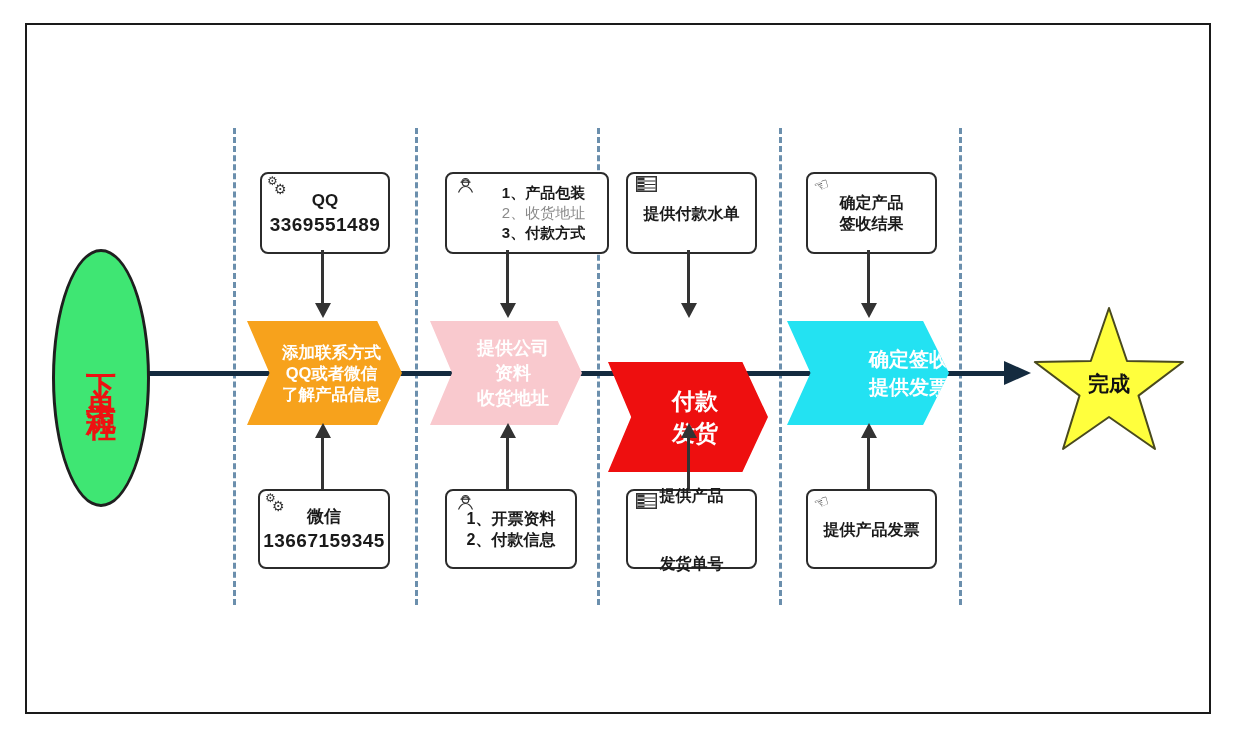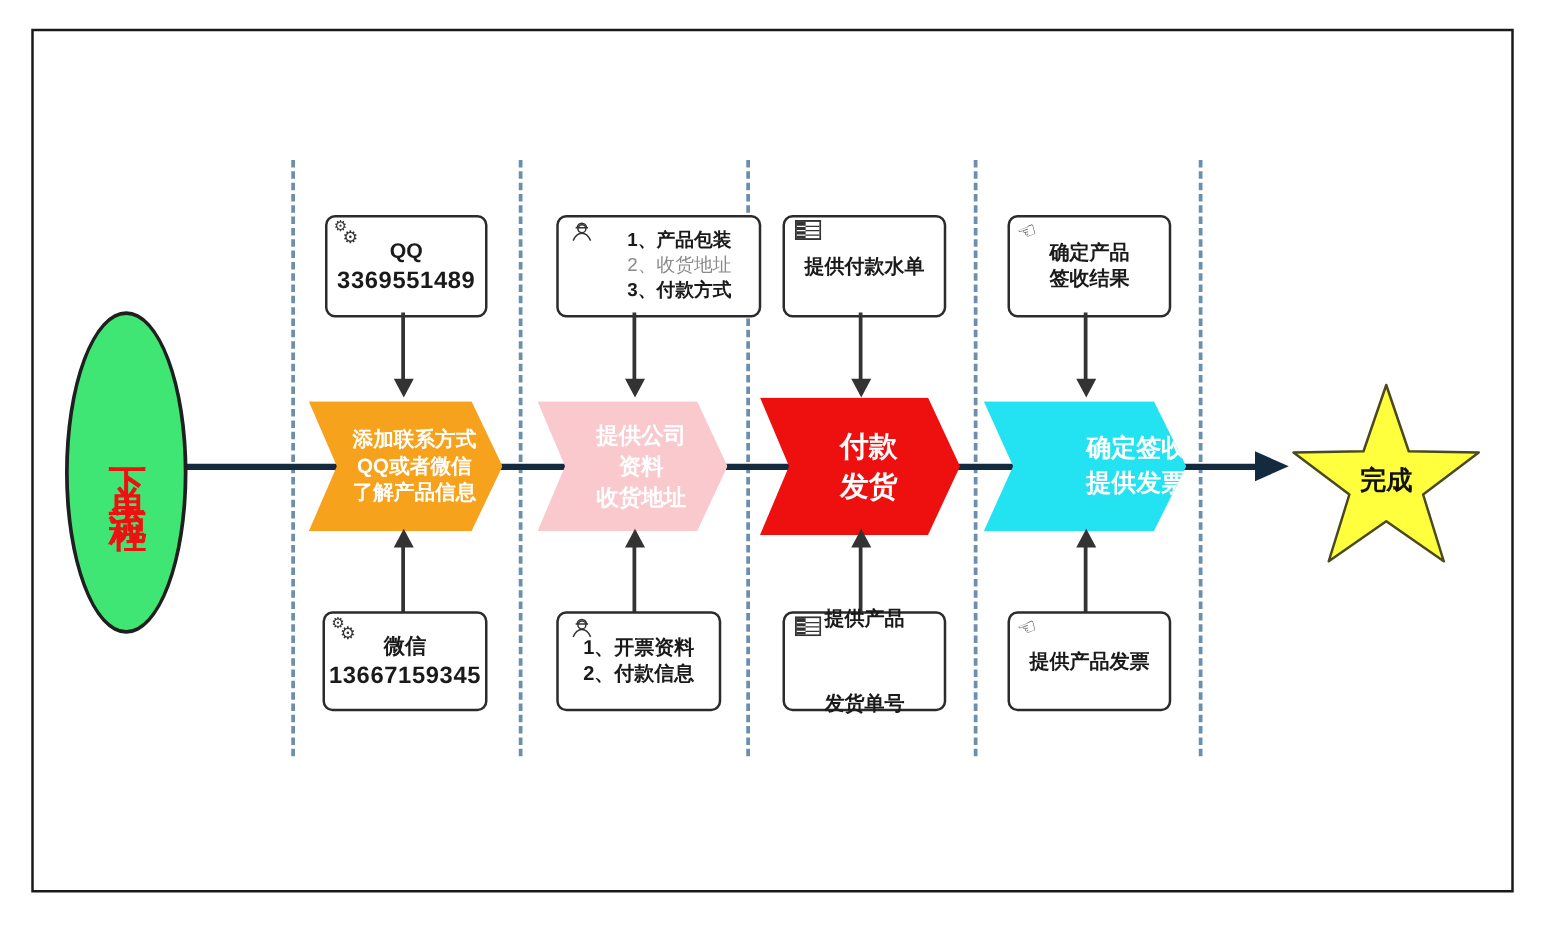--- a/index.html
+++ b/index.html
@@ -153,21 +153,21 @@
         <line x1="1.5" y1="12" x2="8.5" y2="12" stroke="#fff" stroke-width="1"></line>
         <line x1="8.5" y1="5" x2="19.5" y2="5" stroke="#333" stroke-width="1"></line>
         <line x1="8.5" y1="8.5" x2="19.5" y2="8.5" stroke="#333" stroke-width="1"></line>
         <line x1="8.5" y1="12" x2="19.5" y2="12" stroke="#333" stroke-width="1"></line>
       </svg>
     </span>
     <span class="t16">提供付款水单</span>
   </div>
   <div class="abs vline" style="left:687px;top:250px;height:55px"></div>
   <div class="abs arr-down" style="left:681px;top:303px"></div>
-  <div id="chev3" class="abs chev" style="background: rgb(238, 15, 15);">
+  <div id="chev3" class="abs chev" style="background: rgb(238, 15, 15); margin-top: 44px;">
     <span>
       <span class="line">付款</span>
       <span class="line">发货</span>
     </span>
   </div>
   <div class="abs arr-up" style="left:681px;top:423px"></div>
   <div class="abs vline" style="left:687px;top:437px;height:53px"></div>
   <div id="box7" class="abs ibox b-b">
     <span class="box-icon">
       <svg width="21" height="16" viewBox="0 0 21 16">

